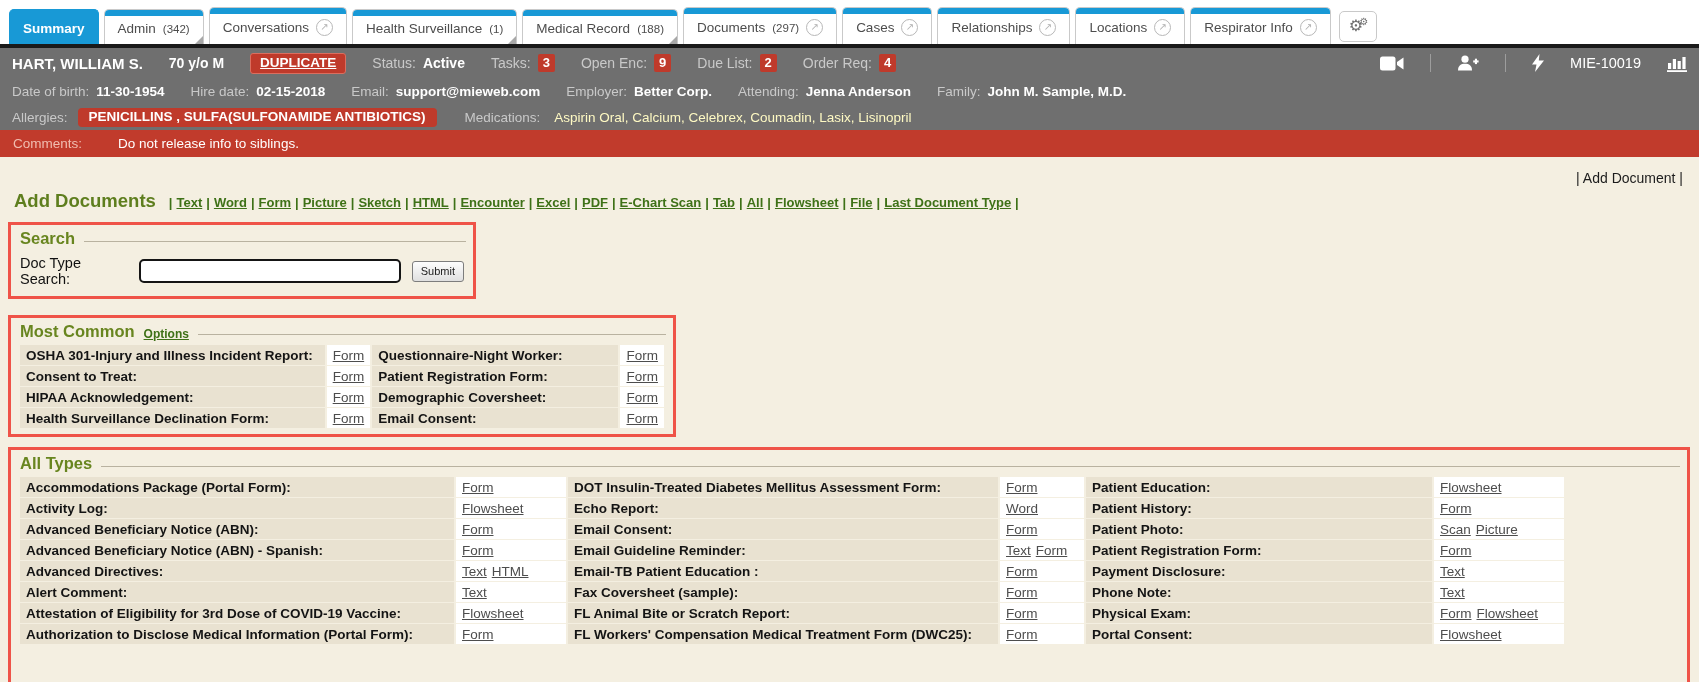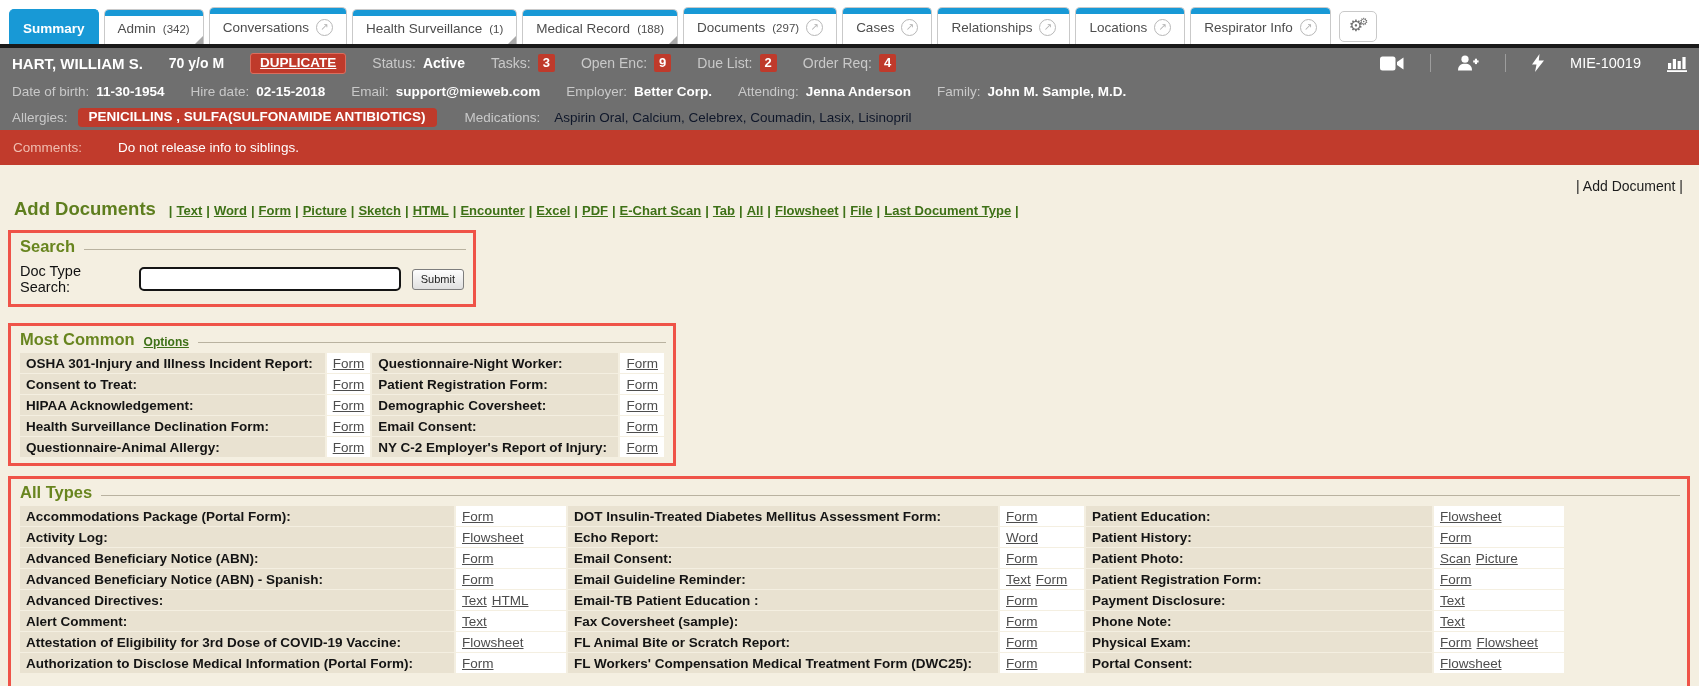--- a/index.html
+++ b/index.html
@@ -33,25 +33,25 @@
   .cbadge { background:#bf3a2b; color:#fff; font-weight:bold; padding:1px 5px 2px; border-radius:2px; font-size:13px; min-width:12px; text-align:center; }
   .counters { display:flex; gap:26px; }
   .picons { margin-left:auto; display:flex; align-items:center; gap:26px; }
   .vdiv { width:1px; height:18px; background:#9d9d9d; }
   .chart-id { font-size:14.5px; color:#fff; }
   .icon-btn { display:flex; align-items:center; cursor:pointer; }
   .prow2 { height:26px; gap:26px; font-size:13.5px; }
   .demogs { display:flex; gap:26px; }
   .prow3 { height:26px; gap:10px; font-size:13.5px; }
   .allergy-badge { background:#bf3a2b; color:#fff; font-weight:bold; padding:1px 11px 3px; border-radius:4px; font-size:13.5px; cursor:pointer; }
-  .meds-value { color:#0f172a; margin-left:4px; }
+  .meds-value { color:#fef9c3; margin-left:4px; }
   .meds-label { margin-left:18px; }
 
   
-  .comments { background:#c13b2c; height:35px; display:flex; align-items:center; padding:0 13px; gap:36px; font-size:13.5px; }
+  .comments { background:#c13b2c; height:27px; display:flex; align-items:center; padding:0 13px; gap:36px; font-size:13.5px; }
   .clabel { color:#f0bdb0; }
   .cvalue { color:#fff; }
 
   
   .content { background:#f4efe1; height:525px; padding:0 8px; overflow:hidden; }
   .adddoc-row { text-align:right; padding:13px 8px 0; font-size:14px; }
   .adddoc-link { color:#1c1c1c; font-weight:normal; text-decoration:none; cursor:pointer; }
   .title-row { display:flex; align-items:baseline; padding:4px 2px 6px 6px; flex-wrap:nowrap; }
   .main-title { color:#5e7e1e; font-size:18.5px; font-weight:bold; margin-right:9px; white-space:nowrap; }
   .type-links { font-size:13px; font-weight:bold; color:#3e7117; }
@@ -309,26 +309,20 @@
               <td class="lnk"><a class="tlink">Form</a></td>
               <td class="lbl">Demographic Coversheet:</td>
               <td class="lnk"><a class="tlink">Form</a></td>
             </tr>
             <tr>
               <td class="lbl">Health Surveillance Declination Form:</td>
               <td class="lnk"><a class="tlink">Form</a></td>
               <td class="lbl">Email Consent:</td>
               <td class="lnk"><a class="tlink">Form</a></td>
             </tr>
-            <tr>
-              <td class="lbl">Questionnaire-Animal Allergy:</td>
-              <td class="lnk"><a class="tlink">Form</a></td>
-              <td class="lbl">NY C-2 Employer's Report of Injury:</td>
-              <td class="lnk"><a class="tlink">Form</a></td>
-            </tr>
           </tbody>
       </table>
     </div>
 
     <div class="box at-box">
       <div class="box-title">
         <span class="t">All Types</span>
         <span class="title-line"></span>
       </div>
       <table class="doc">

